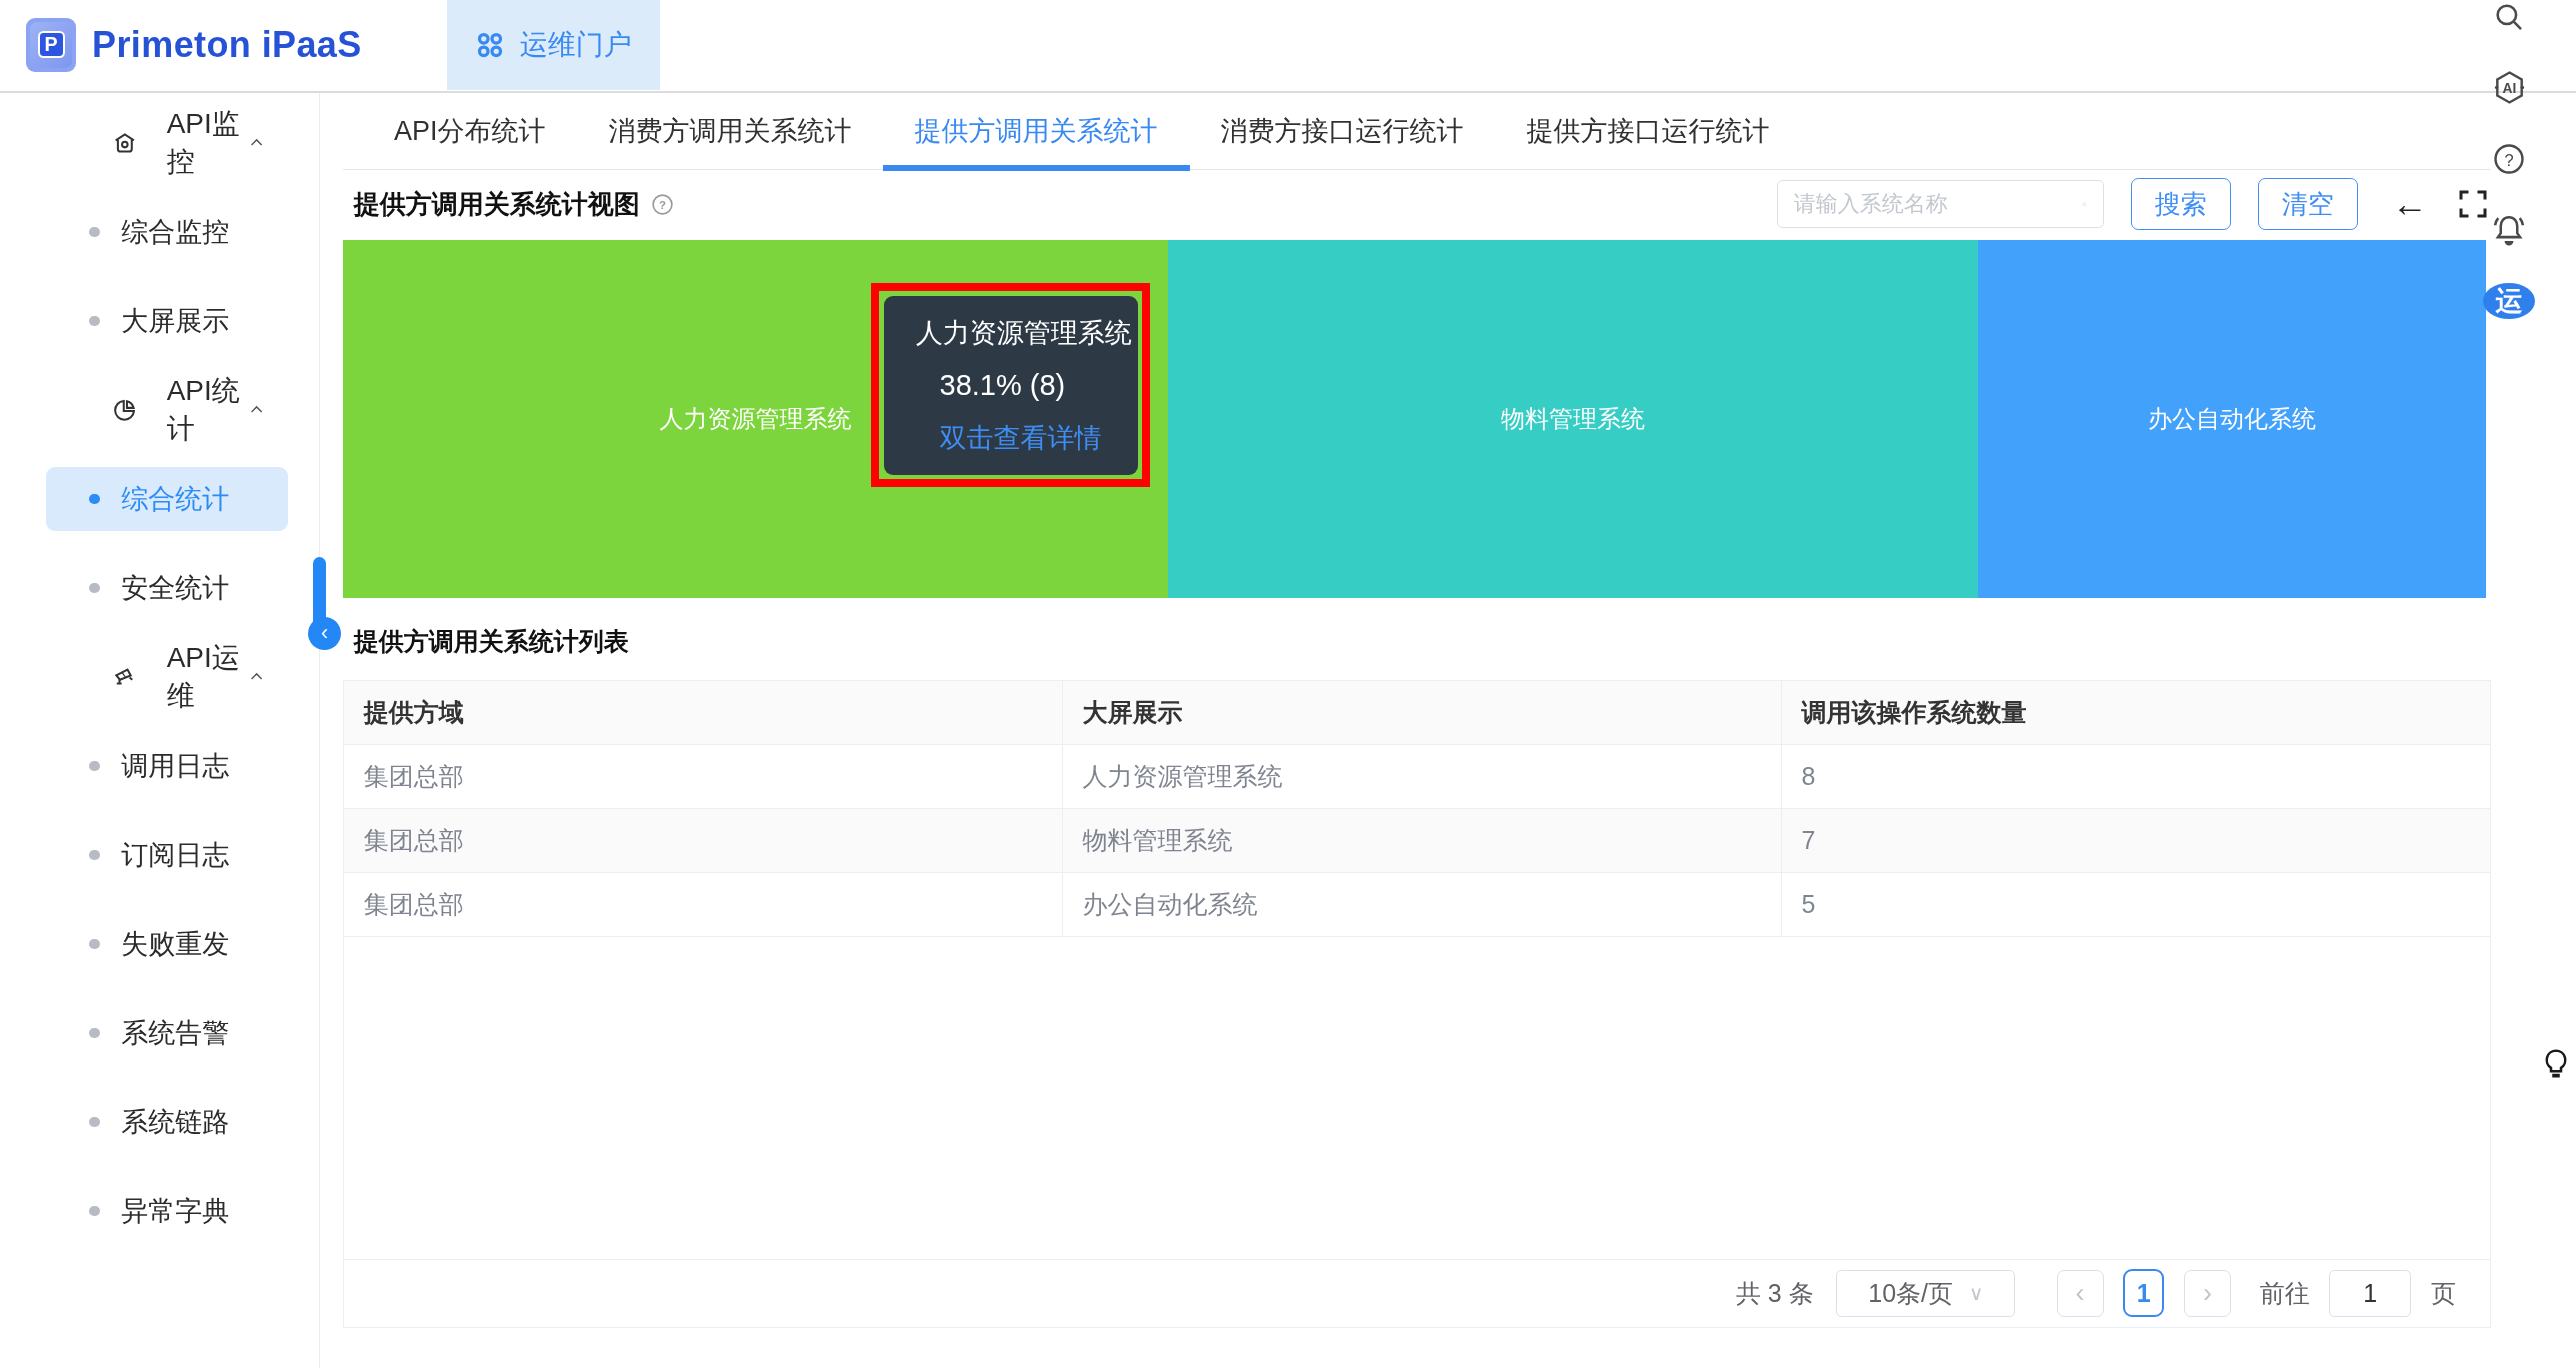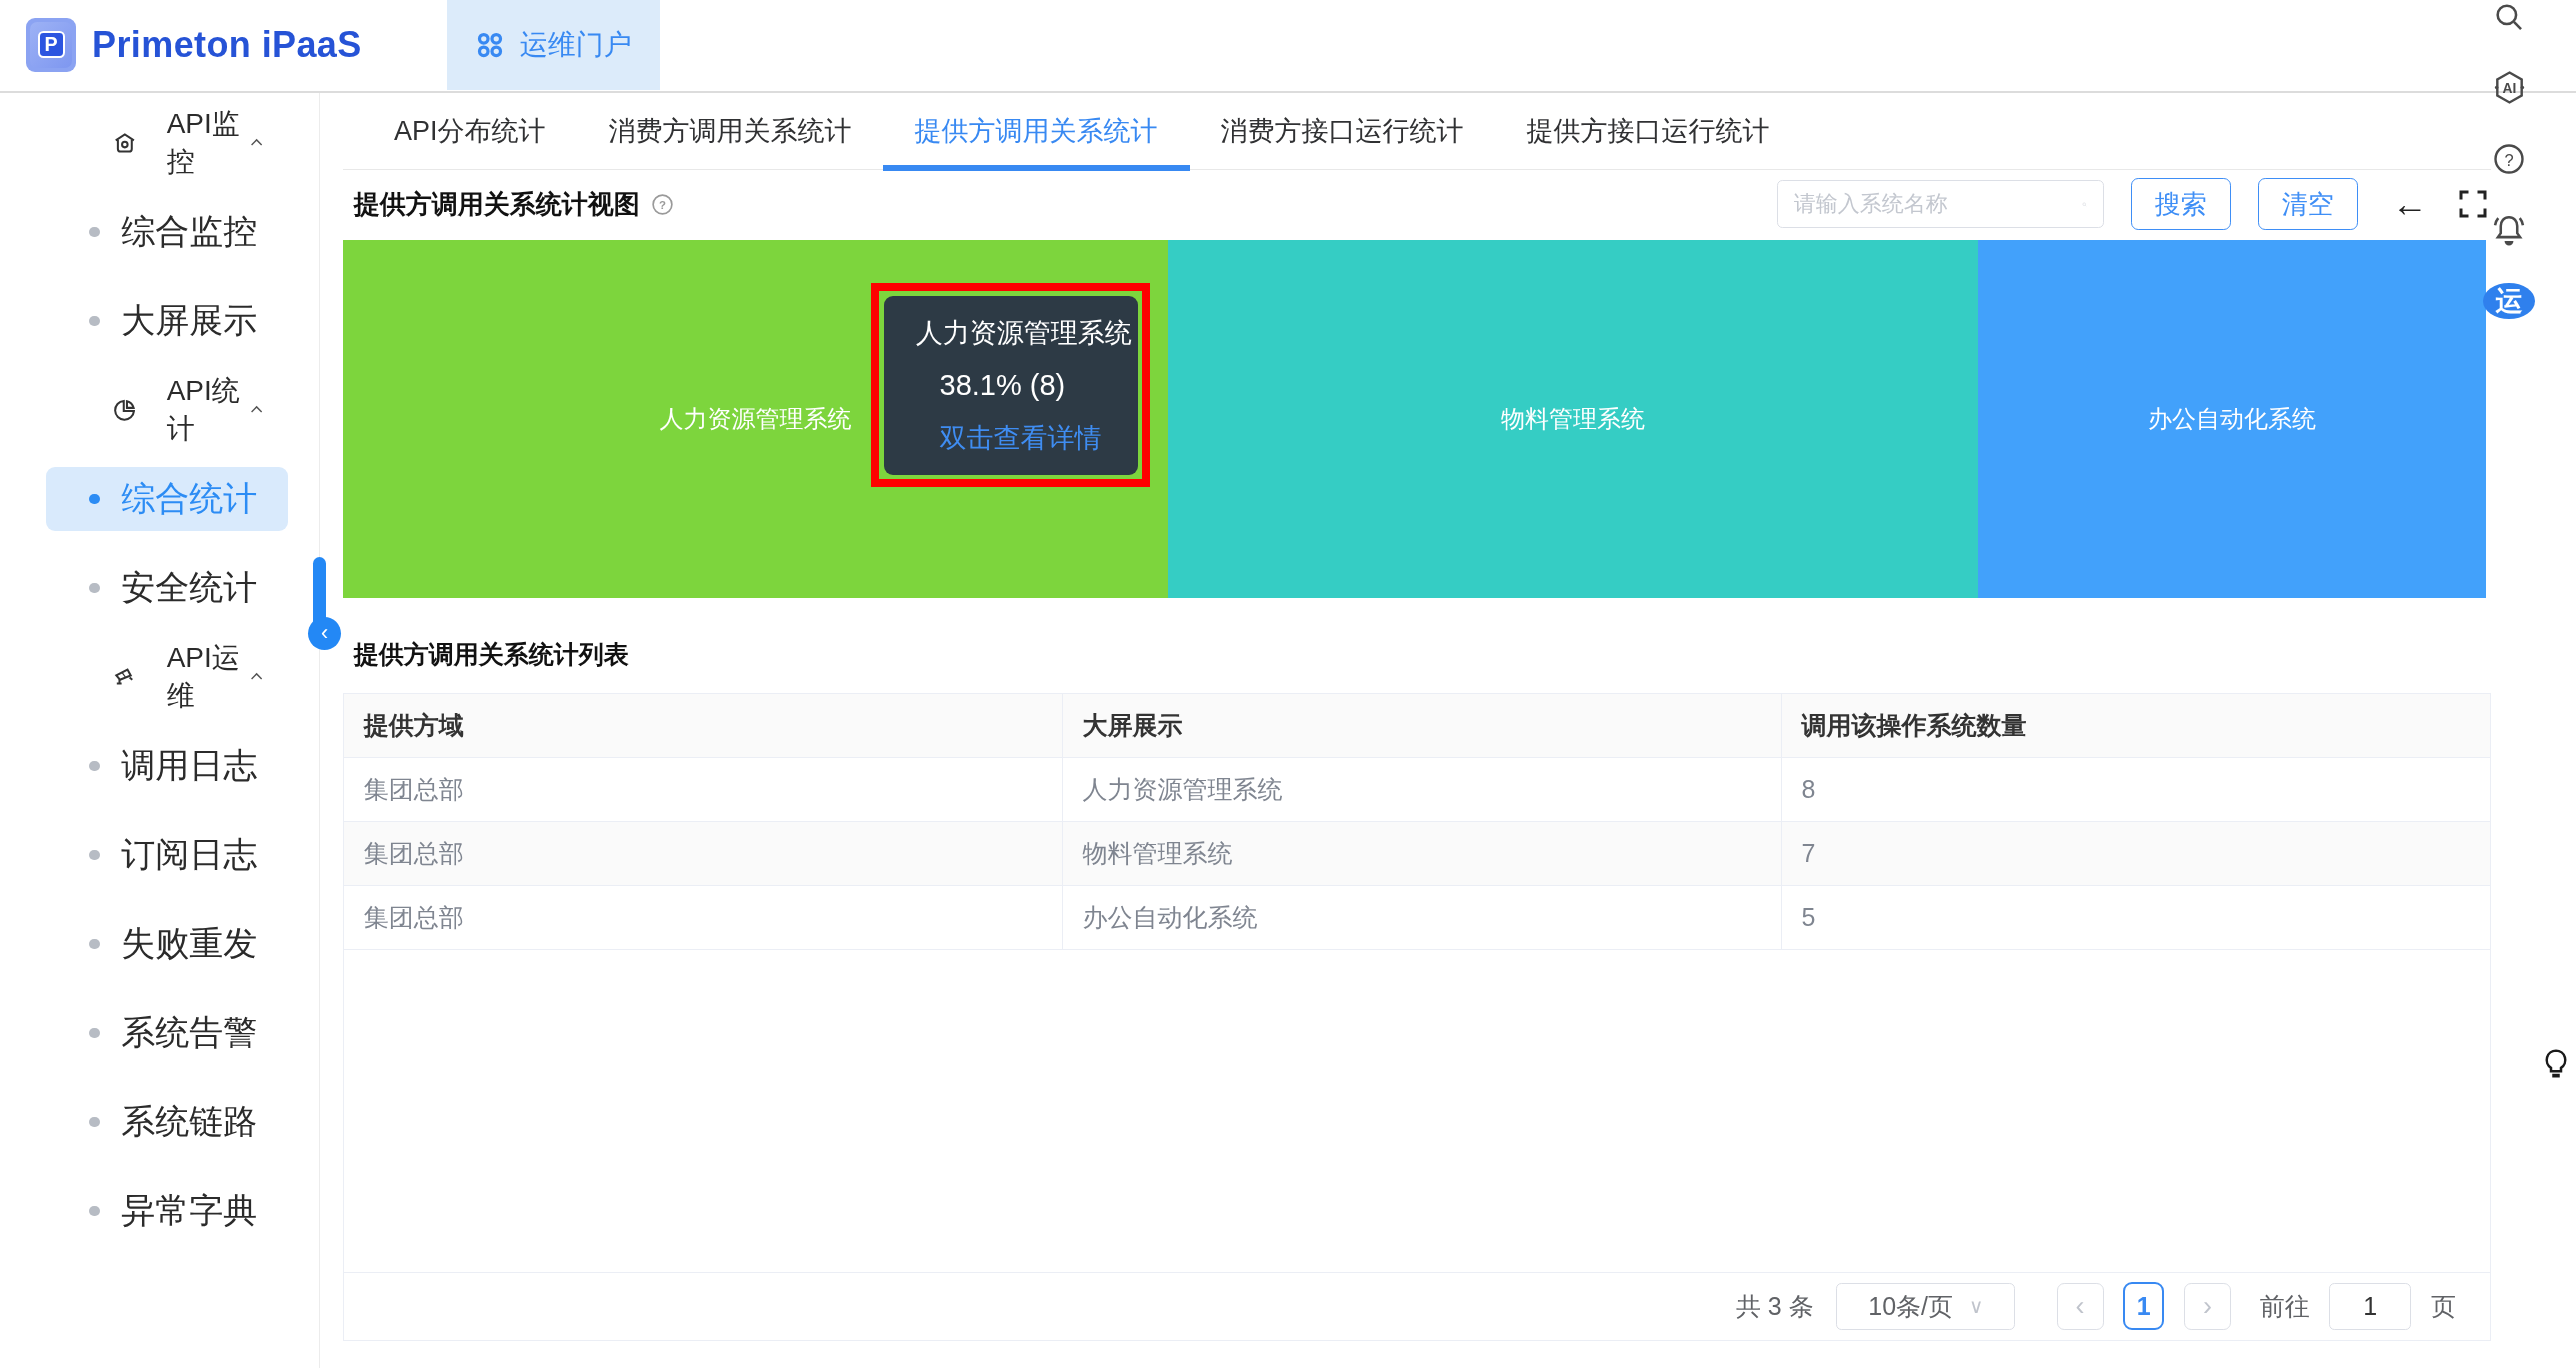--- a/index.html
+++ b/index.html
@@ -33,21 +33,21 @@
             font-size:27px; font-weight:bold; display:flex; align-items:center; justify-content:center; cursor:pointer; }
 
   
   .sidebar { position:absolute; left:0; top:93px; bottom:0; width:320px; background:#fff;
              border-right:1.8px solid #ececec; padding-top:5.4px; z-index:10; }
   .nav-row { height:89px; display:flex; align-items:center; position:relative; cursor:pointer; }
   .nav-group { padding-left:65px;margin-left:47px; }
   .nav-group .g-label { margin-left:29px; font-size:28px; color:#2b2b2b; }
   .nav-group .chev { margin-left:auto; margin-right:54px; }
   .nav-sub .dot { width:10.7px; height:10.7px; border-radius:50%; background:#b7bcc4; margin-left:89px; }
-  .nav-sub .s-label { margin-left:21.5px; font-size:34px; color:#2b2b2b; }
+  .nav-sub .s-label { margin-left:21.5px; font-size:27px; color:#2b2b2b; }
   .nav-sub.active::before { content:""; position:absolute; left:46px; right:31px; top:12.5px; bottom:12.5px;
                             background:#d9eafc; border-radius:9px; }
   .nav-sub.active .dot { background:#2c8cf4; position:relative; }
   .nav-sub.active .s-label { color:#2c8cf4; position:relative; }
   .collapse-pill { position:absolute; left:313px; top:557px; width:13.4px; height:77px;
                    background:#2388f5; border-radius:7.2px 7.2px 0 0; z-index:30; }
   .collapse-btn { position:absolute; left:308px; top:617px; width:33px; height:33px; border-radius:50%;
                   background:#2388f5; color:#fff; display:flex; align-items:center; justify-content:center;
                   font-size:21.5px; z-index:31; cursor:pointer; }
 
@@ -86,21 +86,21 @@
                 border:8px solid #fe0100; z-index:5; }
   .tooltip { position:absolute; inset:4.5px; background:rgba(42,51,70,0.96); border-radius:9px;
              padding:19.7px 21.5px 0 18px; display:flex; flex-direction:column; gap:18px; }
   .tt-row1 { display:flex; align-items:center; gap:14.3px; }
   .tt-dot { width:17px; height:17px; border-radius:50%; background:#7dd53d; }
   .tt-title { color:#fff; font-size:27px; white-space:nowrap; }
   .tt-value { color:#fff; font-size:29px; margin-left:38px; }
   .tt-link { color:#3f8df2; font-size:27px; margin-left:38px; cursor:pointer; }
 
   
-  .list-title { margin-top:40px; padding-left:10.7px; font-size:25px; font-weight:bold; color:#111; }
+  .list-title { margin-top:27px; padding-left:10.7px; font-size:25px; font-weight:bold; color:#111; }
   .table-card { margin-top:21.5px; width:2148px; border:1.8px solid #ebeef5; display:flex; flex-direction:column; }
   .t-row { display:flex; height:64px; align-items:stretch; }
   .t-row.head { background:#fafafa; }
   .t-row.stripe { background:#fafafa; }
   .t-cell { display:flex; align-items:center; padding-left:19.7px; font-size:25px; color:#7f8590;
             border-right:1.8px solid #ebeef5; border-bottom:1.8px solid #ebeef5; }
   .t-cell:last-child { border-right:none; }
   .t-row.head .t-cell { color:#333; font-weight:bold; }
   .c0 { width:33.5%; } .c1 { width:33.5%; } .c2 { width:33%; }
   .t-filler { height:322px; }

